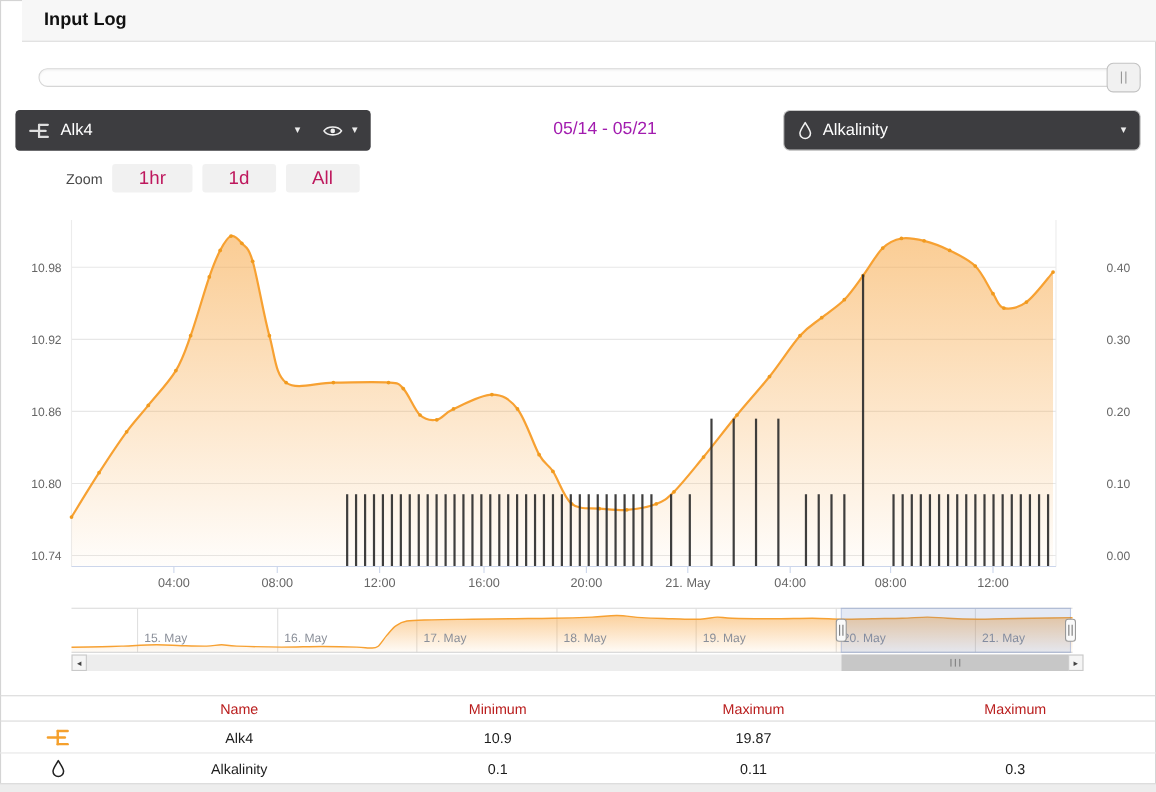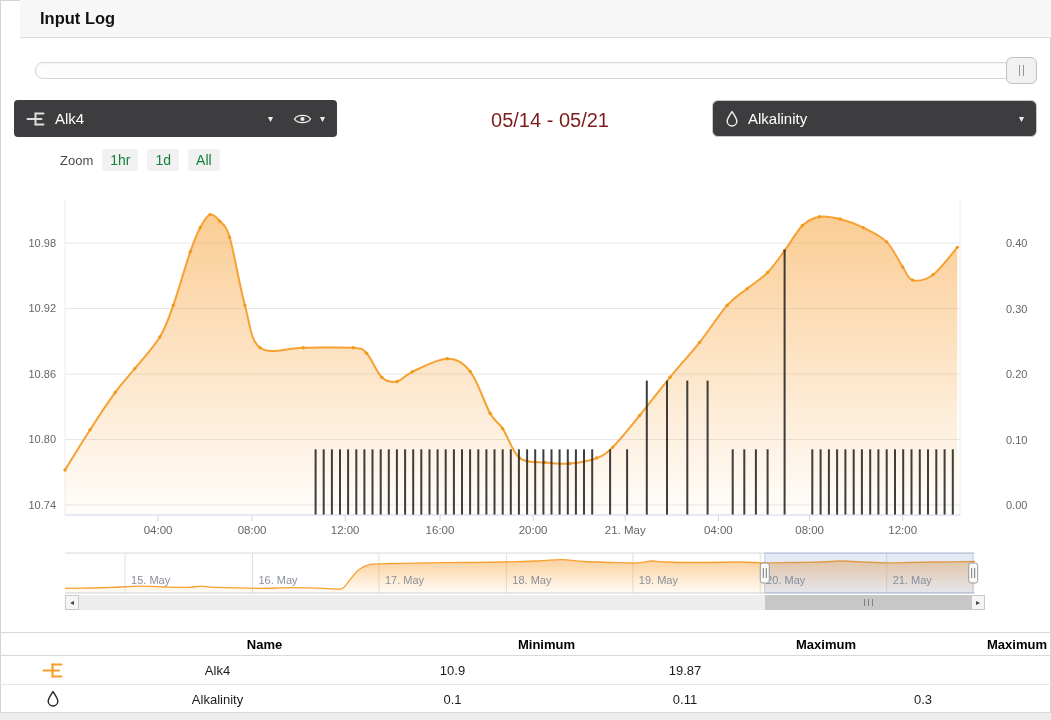--- a/index.html
+++ b/index.html
@@ -15,40 +15,40 @@
               border:1px solid #c2c2c2;border-radius:6px;display:flex;align-items:center;justify-content:center;gap:3px;}
   .top-slider-handle i{display:block;width:1px;height:11px;background:#979797;}
   
   .btn-dark{position:absolute;top:100px;height:37px;background:#3d3d40;border-radius:4px;color:#fff;
             display:flex;align-items:center;box-sizing:border-box;padding:0 12px;}
   #input-btn{left:14px;width:323px;}
   #probe-btn{left:712px;width:325px;border:1px solid #c9c9c9;border-radius:6px;}
   .btn-dark .lbl{font-size:15px;margin-left:9px;}
   .btn-dark .caret{font-size:10px;color:#ececec;margin-left:8px;}
   .btn-dark .flex{flex:1;}
-  .date-range{position:absolute;top:109px;left:440px;width:220px;text-align:center;font-size:20px;color:#7f1d1d;}
+  .date-range{position:absolute;top:109px;left:440px;width:220px;text-align:center;font-size:16px;color:#a21caf;}
   
   .zoom-bar{position:absolute;top:149px;left:60px;display:flex;gap:9px;align-items:center;font-size:13px;color:#4a4a4a;}
-  .zoom-btn{padding:3px 8px;background:#f1f1f1;border-radius:3px;font-size:14px;color:#15803d;}
+  .zoom-btn{padding:3px 24px;background:#f1f1f1;border-radius:3px;font-size:17px;color:#be185d;}
   
   #main-svg{position:absolute;top:185px;left:0;}
   #nav-svg{position:absolute;top:548px;left:0;}
   
   .scrollbar{position:absolute;top:595px;left:65px;width:920px;height:15px;background:#ededed;}
   .sb-btn{position:absolute;top:0;width:14px;height:15px;background:#f5f5f5;border:1px solid #c9c9c9;
           box-sizing:border-box;font-size:8px;line-height:13px;text-align:center;color:#444;}
   .sb-left{left:0;} .sb-right{right:0;}
   .sb-thumb{position:absolute;top:0;left:700px;width:206px;height:15px;background:#c7c7c7;
             display:flex;align-items:center;justify-content:center;gap:3px;}
   .sb-thumb i{display:block;width:1px;height:7px;background:#808080;}
   
   .stats{position:absolute;top:632px;left:0;width:1051px;font-size:13px;color:#1c1c1c;}
   .trow{display:grid;grid-template-columns:105px 225px 245px 220px 1fr;align-items:center;
         border-bottom:1px solid #e6e6e6;height:28px;}
-  .thead{height:22px;border-top:1px solid #d9d9d9;border-bottom:1px solid #d9d9d9;font-weight:700;color:#000000;gap:47px;}
+  .thead{height:22px;border-top:1px solid #d9d9d9;border-bottom:1px solid #d9d9d9;font-weight:400;color:#b91c1c;}
   .tc{text-align:center;}
   .icon-cell{display:flex;align-items:center;justify-content:center;}
   .bottom-strip{position:absolute;left:0;right:0;bottom:0;height:7px;background:#ededed;border-top:1px solid #d9d9d9;}
 </style>
 </head>
 <body>
 
 <div class="page">
 
   <div class="header">

